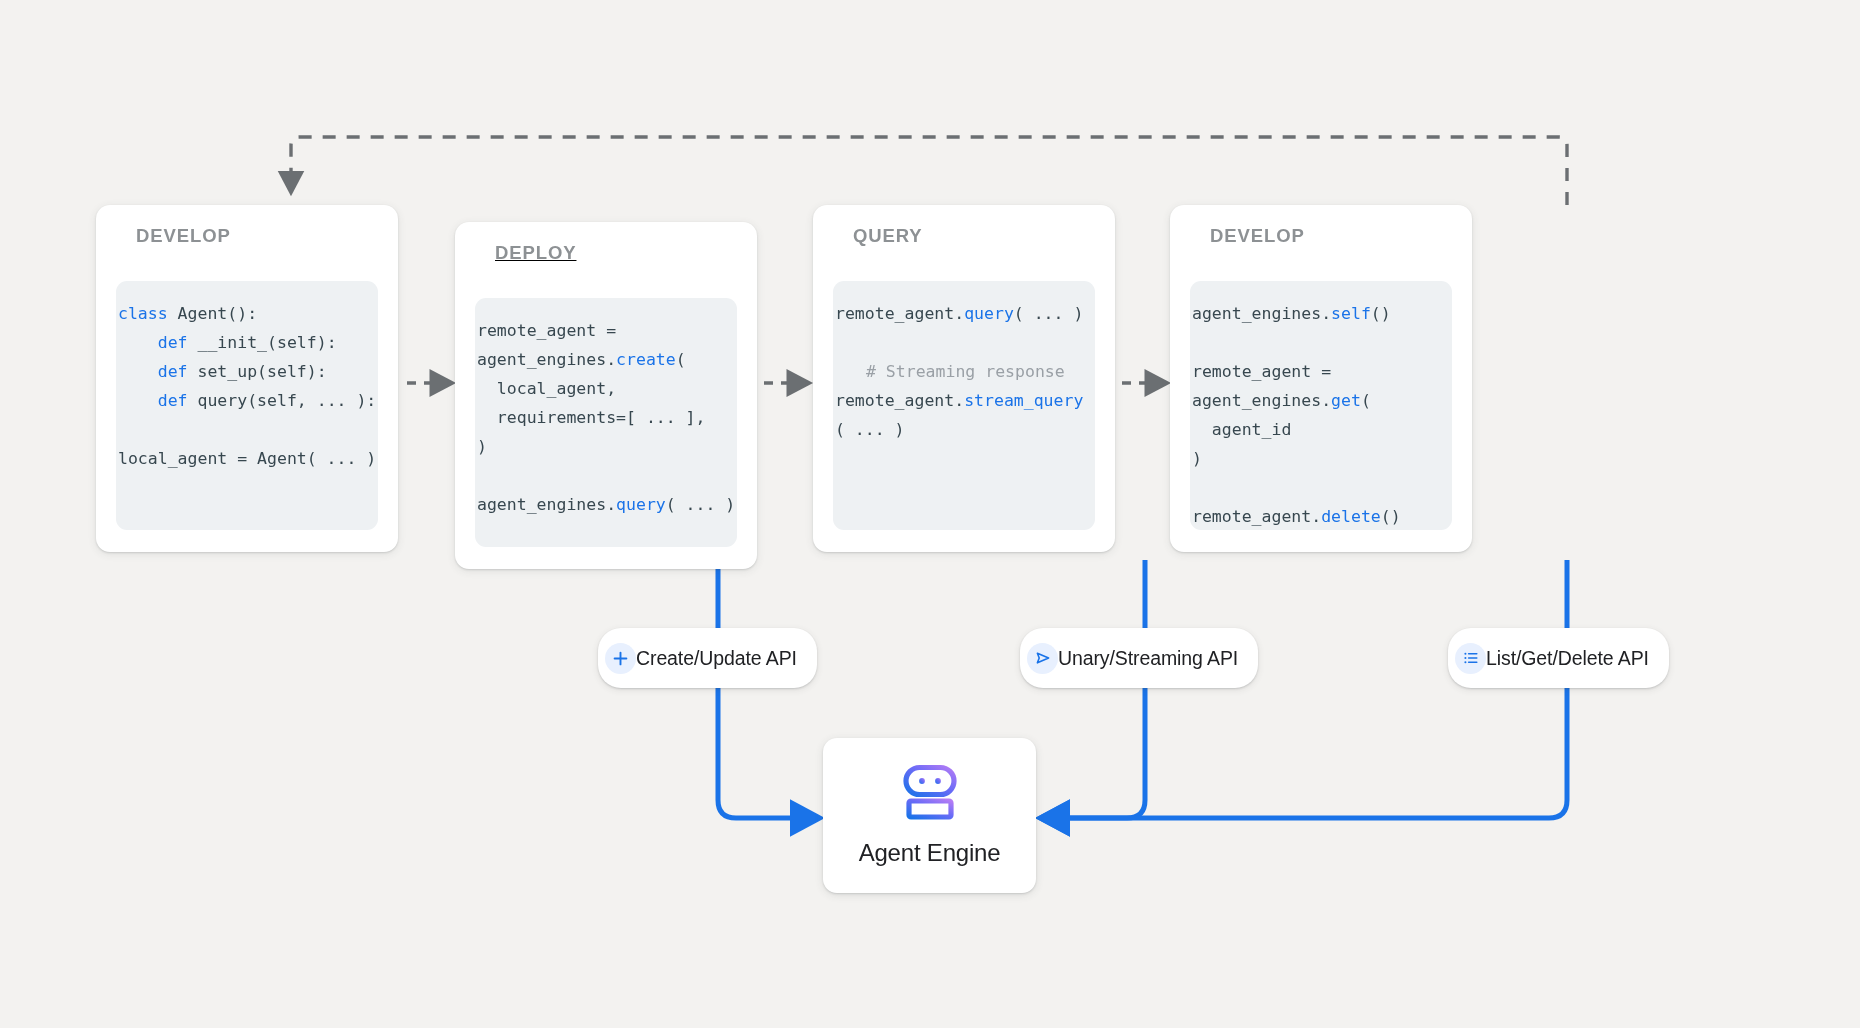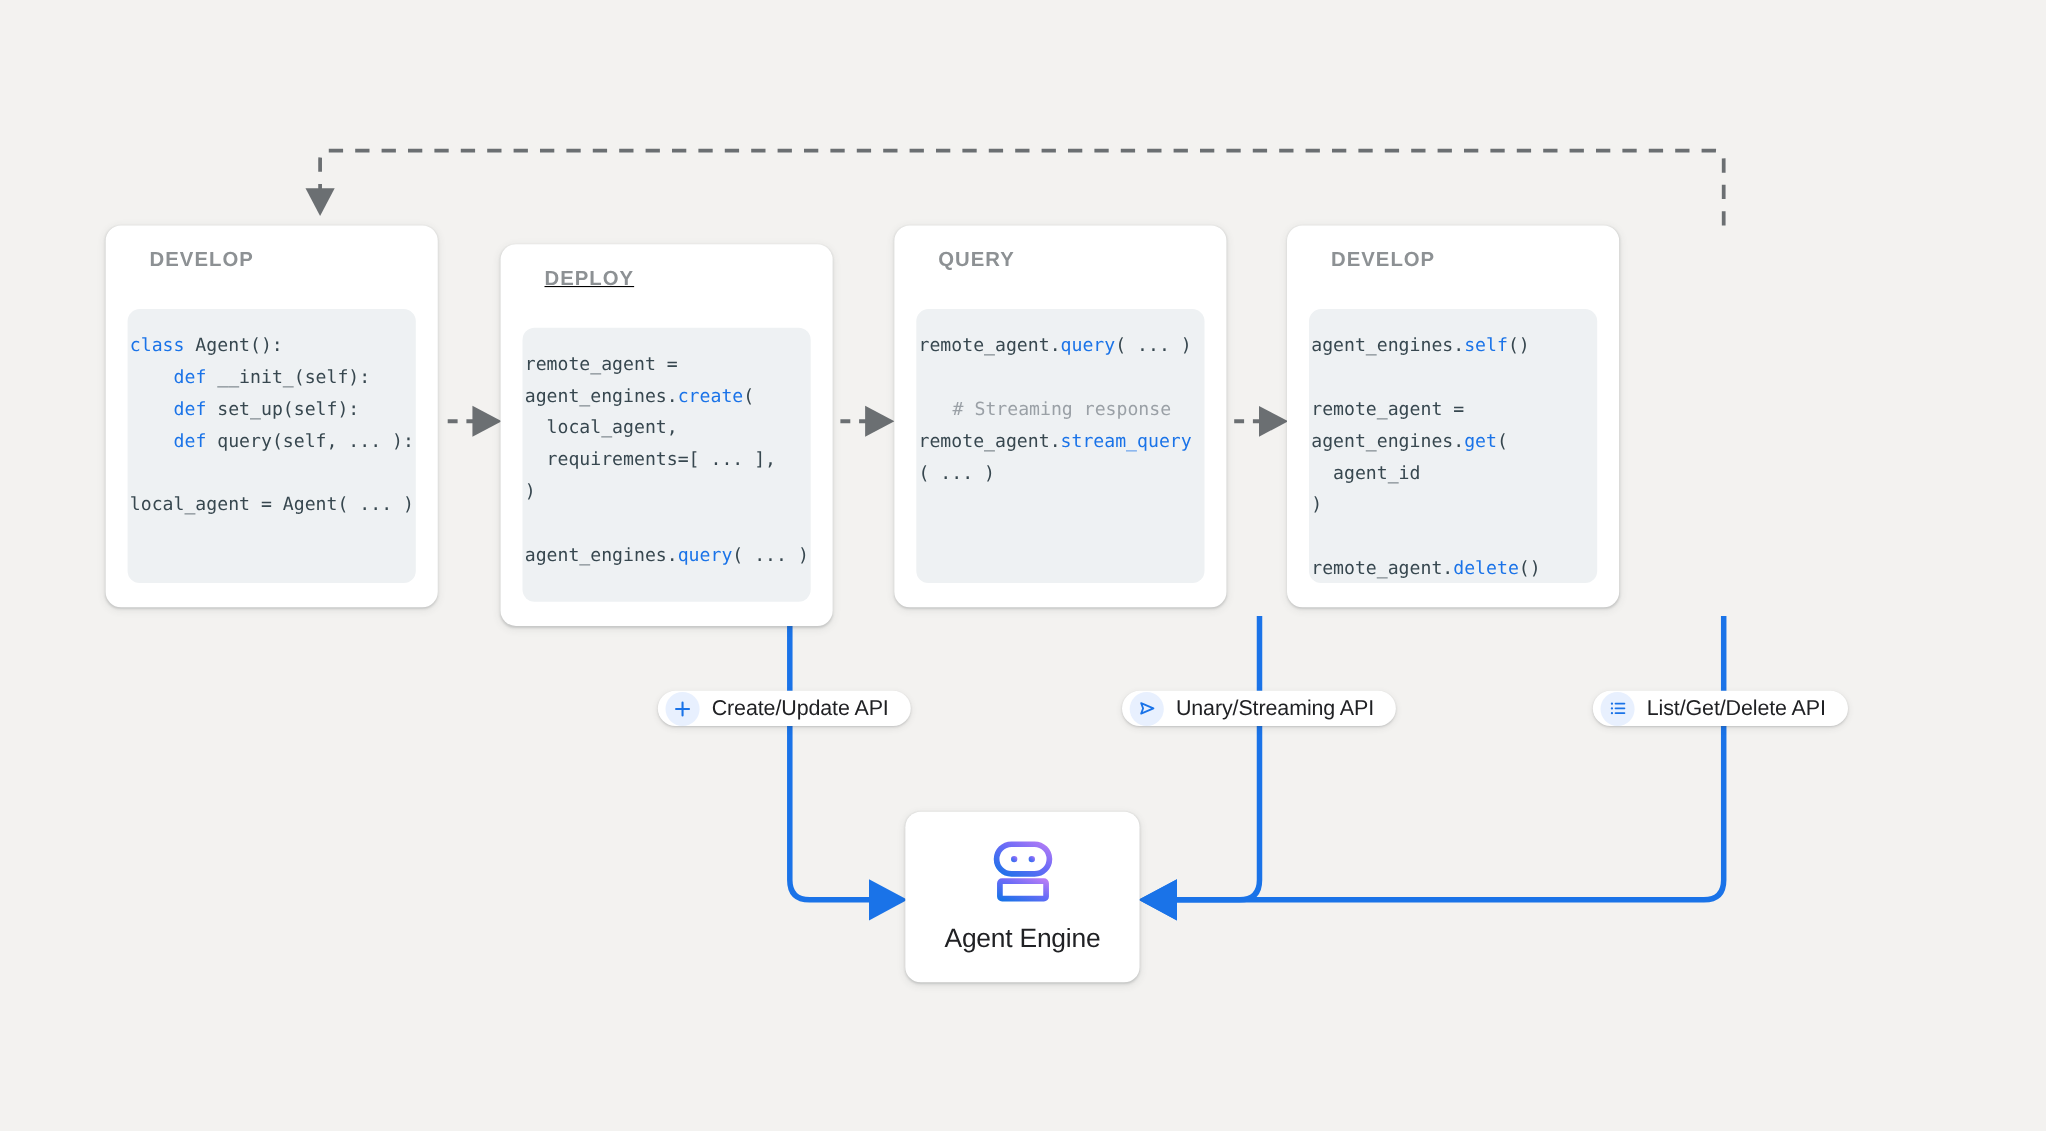--- a/index.html
+++ b/index.html
@@ -59,24 +59,23 @@
     color: #37474f;
     white-space: pre;
   }
   .kw  { color: #1a73e8; }
   .fn  { color: #1a73e8; }
   .cm  { color: #9aa0a6; margin-left: 31px; }
 
   
   .api-pill {
     position: absolute;
-    height: 32px;
+    height: 60px;
     display: flex;
     align-items: center;
-    gap: 11px;
     background: #ffffff;
     border-radius: 23px;
     padding: 0 20px 0 7px;
     box-shadow: 0 1px 2px rgba(60,64,67,0.20), 0 2px 7px rgba(60,64,67,0.11);
     z-index: 6;
     white-space: nowrap;
   }
   .pill-ico {
     width: 31px; height: 31px;
     border-radius: 50%;

